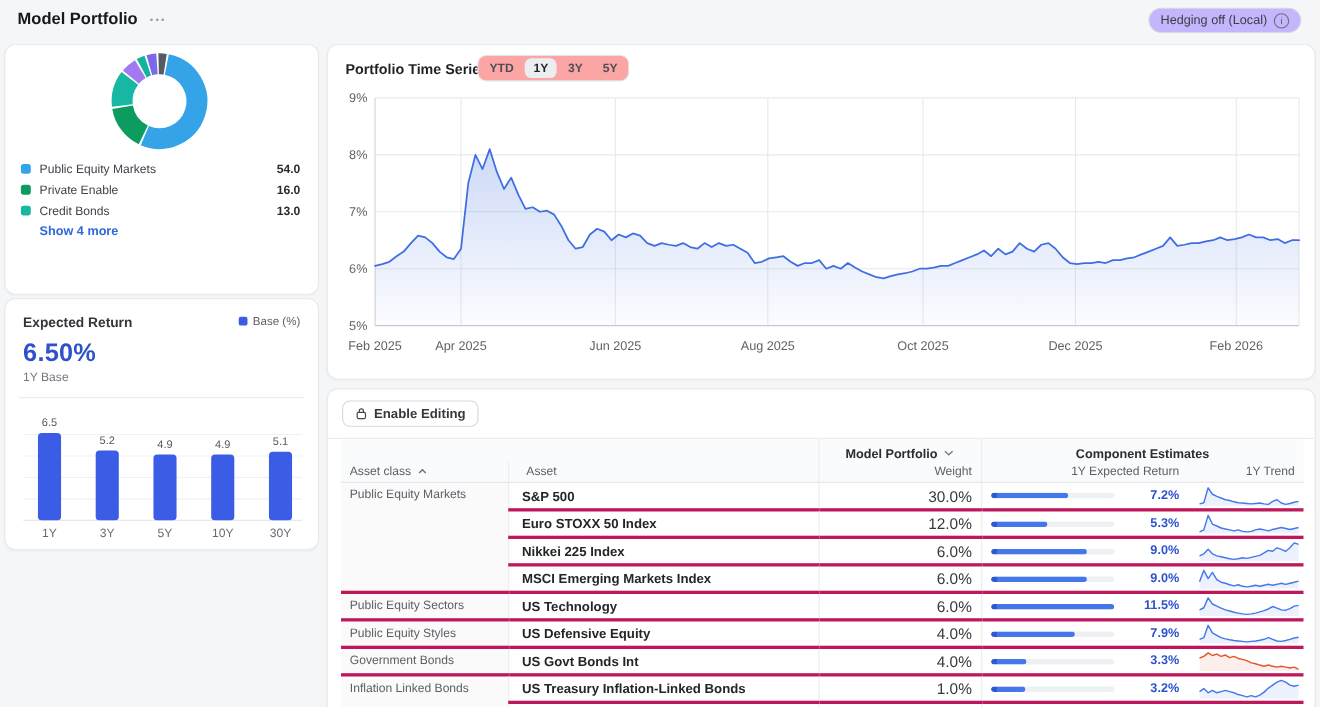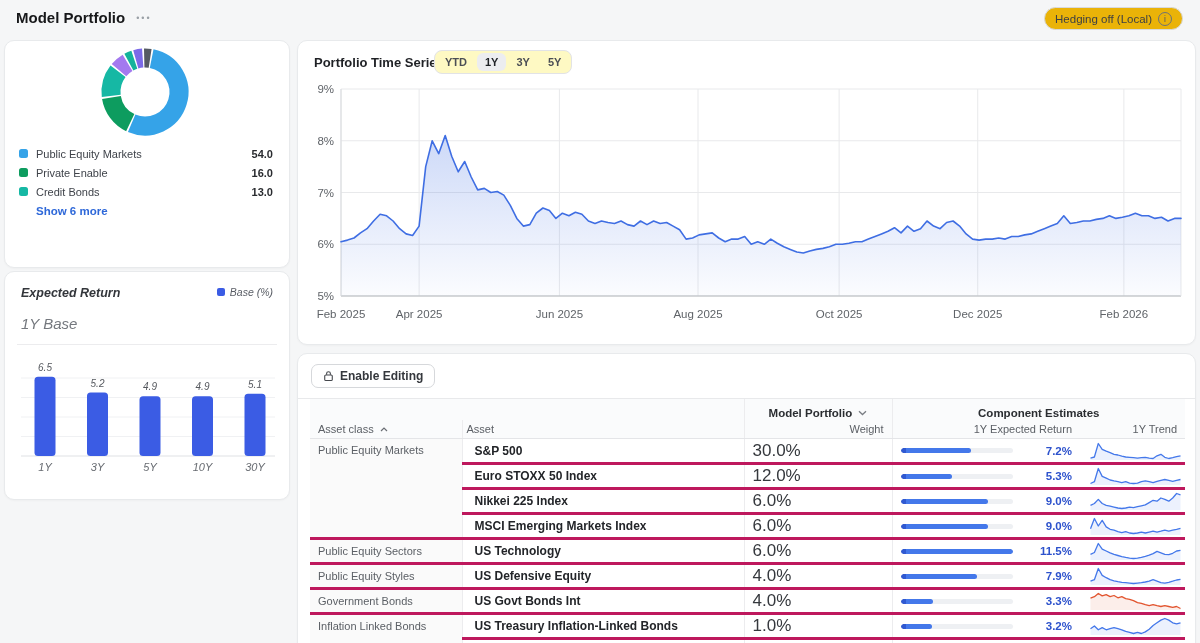--- a/index.html
+++ b/index.html
@@ -10,69 +10,69 @@
     -webkit-font-smoothing:antialiased;
   }
   .card{position:absolute;background:#fff;border:1px solid #e8eaec;border-radius:10px;
         box-sizing:border-box;box-shadow:0 1px 2px rgba(20,22,26,.03)}
   
   .topbar{position:absolute;left:0;top:0;width:1200px;height:36px}
   .title-wrap{position:absolute;left:16px;top:9px;display:flex;align-items:center;gap:9px}
   .page-title{font-size:15px;font-weight:700;color:#17181a;margin:0}
   .dots{font-size:9px;letter-spacing:2px;color:#9aa0a6;cursor:pointer;padding:2px}
   .pill{position:absolute;right:17px;top:7px;height:23px;display:inline-flex;align-items:center;gap:6px;
-        background:#eab308;border:1px solid #d8dadd;border-radius:12px;padding:0 10px;
+        background:#c4b5fd;border:1px solid #d8dadd;border-radius:12px;padding:0 10px;
         font-size:11.5px;color:#3c3f44;font-family:inherit;cursor:pointer}
   .info-ic{width:12px;height:12px;border:1px solid #6d7177;border-radius:50%;
            font-size:8.5px;line-height:12px;text-align:center;color:#55585e;font-style:normal}
   
   .comp-card{left:4px;top:40px;width:286px;height:228px}
   .card-title{font-size:12.5px;font-weight:700;color:#33363b;margin:0;padding:13px 16px 0 16px}
   #donut-svg{display:block;margin-top:3px}
   .legend{padding:2px 16px 0 14px}
   .legend-row{display:flex;align-items:center;height:19px}
   .legend-dot{width:9px;height:9px;border-radius:2.5px;margin-right:8px;flex:none}
   .legend-label{font-size:11px;color:#3f434a}
   .legend-value{margin-left:auto;font-size:11px;font-weight:700;color:#292b2f}
   .show-more{margin:2px 16px 0 31px;font-size:11.5px;font-weight:600;color:#2e68d9;cursor:pointer;display:inline-block}
-  .ret-card{left:4px;top:271px;width:286px;height:229px;padding:14px 16px;font-style:italic;}
+  .ret-card{left:4px;top:271px;width:286px;height:229px;padding:14px 16px;}
   .ret-head{display:flex;align-items:flex-start;justify-content:space-between}
   .ret-title{font-size:12.5px;font-weight:700;color:#33363b}
   .ret-legend{display:flex;align-items:center;gap:5px;font-size:10.5px;color:#5a5e66}
   .ret-legend-sq{width:8px;height:8px;border-radius:2px}
   .ret-big{font-size:23px;font-weight:600;color:#2e52cc;margin-top:7px;letter-spacing:.2px}
-  .ret-sub{font-size:15px;color:#74787e;margin-top:15px}
+  .ret-sub{font-size:11px;color:#74787e;margin-top:3px}
   .ret-divider{border:none;border-top:1px solid #ececee;margin:12px -4px 0 -4px}
   #ret-svg{display:block;margin-top:2px}
   
   .ts-card{left:297px;top:40px;width:899px;height:305px}
   .ts-title{position:absolute;left:16px;top:14px;font-size:13px;font-weight:700;color:#1f2125;z-index:2}
   .tabs{position:absolute;left:136px;top:9px;display:flex;align-items:flex-start;gap:2px;
-        border:1px solid #e2e3e6;border-radius:8px;background:#fef9c3;padding:2px;z-index:2}
+        border:1px solid #e2e3e6;border-radius:8px;background:#fca5a5;padding:2px;z-index:2}
   .tab{font-size:11px;font-weight:700;color:#4b4e55;padding:3px 8px;border-radius:6px;cursor:pointer;
        background:transparent;border:none;font-family:inherit}
   .tab.active{background:#ecedf0;color:#1f2226}
   #ts-svg{position:absolute;left:0;top:0}
   
   .table-card{left:297px;top:353px;width:899px;height:322px;overflow:hidden}
   .btn-row{padding:10px 13px;border-bottom:1px solid #e8e9eb}
   .edit-btn{display:inline-flex;align-items:center;gap:6px;background:#fff;border:1px solid #d6d8db;
             border-radius:7px;padding:4px 11px;font-size:12px;font-weight:700;color:#35383d;
             font-family:inherit;cursor:pointer}
   table{width:875px;margin:0 12px;border-collapse:collapse;table-layout:fixed}
   thead th{background:#fafbfc;font-weight:400;color:#5c6066;font-size:11px;padding:0 8px}
   tr.group-hr th{height:20px;font-weight:700;color:#2a2d31;font-size:11.5px;text-align:center;vertical-align:bottom;padding-bottom:1px}
   tr.col-hr th{height:18px;text-align:left;vertical-align:middle;border-bottom:1px solid #e4e5e8}
   tr.col-hr th.c{text-align:right}
   .b-left{border-left:1px solid #ececee}
   tbody td{height:25px;padding:0 8px;border-top:3px solid #be185d;box-sizing:border-box}
   tbody tr:first-child td{border-top:none}
   td.class-cell{background:#fafafa;font-size:11px;color:#5c6066;vertical-align:top;padding-top:5px}
   td.asset-cell{font-size:12px;font-weight:700;color:#232529;padding-left:12px}
-  td.weight-cell{font-size:17px;color:#35383d;text-align:left}
+  td.weight-cell{font-size:14px;color:#35383d;text-align:right}
   td.ret-cell .wrap{display:flex;align-items:center;gap:8px}
   .track{width:112px;height:5px;border-radius:3px;background:#eef0f3;overflow:hidden}
   .fill{height:5px;border-radius:3px}
   .ret-val{margin-left:auto;font-size:11.5px;font-weight:600;color:#2d52cc}
   td.trend-cell{text-align:center}
   td.trend-cell svg{vertical-align:middle}
   .caret{margin-left:3px;vertical-align:1px}
 </style>
 </head>
 <body>
@@ -108,31 +108,32 @@
       <span class="legend-dot" style="background: rgb(13, 156, 95);"></span>
       <span class="legend-label">Private Enable</span>
       <span class="legend-value">16.0</span>
     </div>
     <div class="legend-row">
       <span class="legend-dot" style="background: rgb(22, 184, 164);"></span>
       <span class="legend-label">Credit Bonds</span>
       <span class="legend-value">13.0</span>
     </div>
   </div>
-  <span class="show-more">Show 6 more</span>
+  <span class="show-more">Show 4 more</span>
 </section>
 
 <section class="card ret-card">
   <div class="ret-head">
     <span class="ret-title">Expected Return</span>
     <span class="ret-legend">
       <span class="ret-legend-sq" style="background: rgb(59, 92, 228);"></span>
       <span>Base (%)</span>
     </span>
   </div>
+  <div class="ret-big">6.50%</div>
   <div class="ret-sub">1Y Base</div>
   <hr class="ret-divider">
   <svg id="ret-svg" width="254" height="130" viewBox="0 0 254 130">
       <line x1="0" y1="89.5" x2="254" y2="89.5" stroke="#f0f1f3" stroke-width="1"></line>
       <line x1="0" y1="70" x2="254" y2="70" stroke="#f0f1f3" stroke-width="1"></line>
       <line x1="0" y1="50.5" x2="254" y2="50.5" stroke="#f0f1f3" stroke-width="1"></line>
       <line x1="0" y1="31" x2="254" y2="31" stroke="#f0f1f3" stroke-width="1"></line>
       <line x1="0" y1="109" x2="254" y2="109" stroke="#dfe1e4" stroke-width="1"></line>
       <rect x="13.5" y="29.700000000000003" width="21" height="79.3" rx="3.5" fill="#3b5ce4"></rect>
       <text x="24" y="23.700000000000003" text-anchor="middle" font-size="10" fill="#55585e">6.5</text>
@@ -229,21 +230,21 @@
           <span>Component Estimates</span>
         </th>
       </tr>
       <tr class="col-hr">
         <th>
           <span>Asset class</span>
           <svg class="caret" width="8" height="5" viewBox="0 0 8 5">
             <path d="M1 4l3-3 3 3" fill="none" stroke="#6a6e74" stroke-width="1.2"></path>
           </svg>
         </th>
-        <th class="b-left" style="padding-left:4px">
+        <th class="b-left" style="padding-left:16px">
           <span>Asset</span>
         </th>
         <th class="c b-left">
           <span>Weight</span>
         </th>
         <th class="c b-left">
           <span>1Y Expected Return</span>
         </th>
         <th class="c">
           <span>1Y Trend</span>

